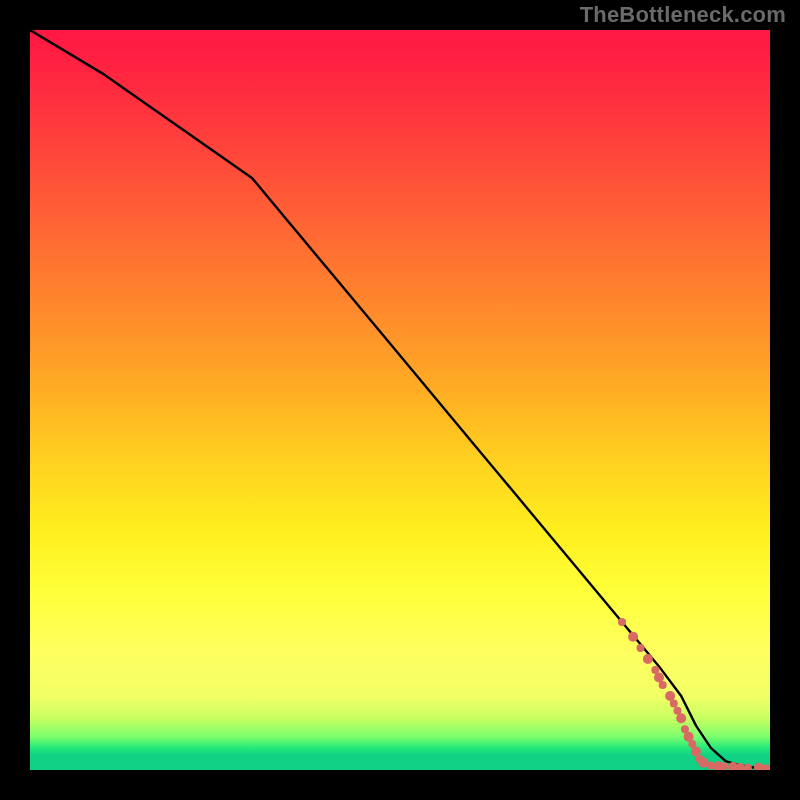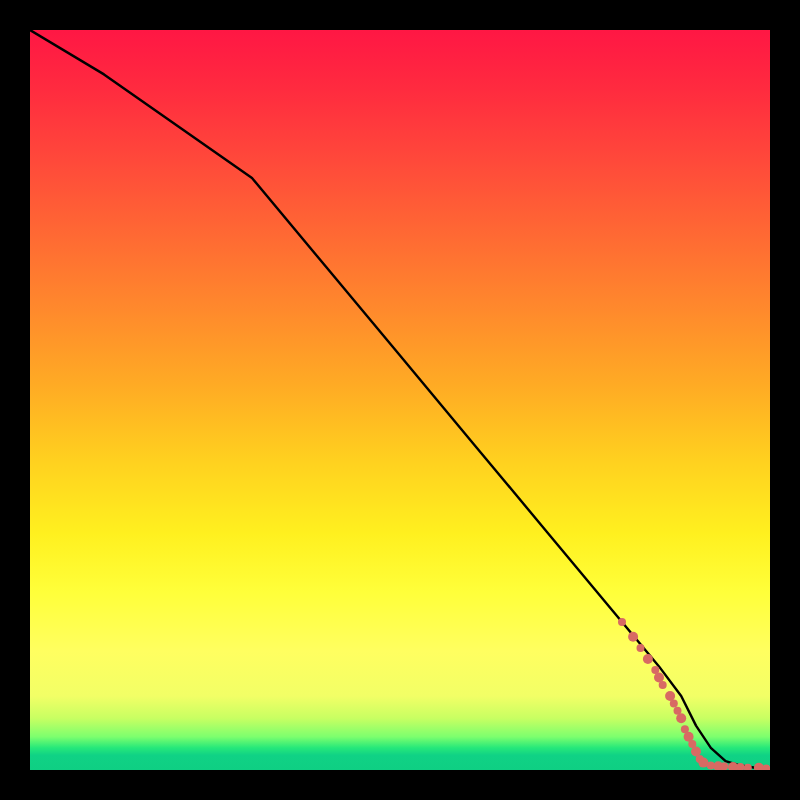--- a/index.html
+++ b/index.html
@@ -69,20 +69,21 @@
   }
   .dot {
     fill: #d86a63;
     stroke: none;
   }
 </style>
 </head>
 <body>
 
 <div class="stage">
+  <div class="watermark">TheBottleneck.com</div>
 
   <div class="plot">
     <svg class="overlay" viewBox="0 0 740 740" preserveAspectRatio="none">
       <path id="curve-path" class="line" d="M0.00 0.00 L74.00 44.40 L148.00 96.20 L222.00 148.00 L296.00 236.80 L370.00 325.60 L444.00 414.40 L518.00 503.20 L592.00 592.00 L629.00 636.40 L651.20 666.00 L666.00 695.60 L680.80 717.80 L695.60 731.12 L710.40 735.56 L725.20 737.78 L740.00 738.52" stroke="#000000"></path>
       <g id="dots-group">
           <circle cx="592.00" cy="592.00" r="4" class="dot" fill="#d86a63"></circle>
           <circle cx="603.10" cy="606.80" r="5" class="dot" fill="#d86a63"></circle>
           <circle cx="610.50" cy="617.90" r="4" class="dot" fill="#d86a63"></circle>
           <circle cx="617.90" cy="629.00" r="5" class="dot" fill="#d86a63"></circle>
           <circle cx="625.30" cy="640.10" r="4" class="dot" fill="#d86a63"></circle>

